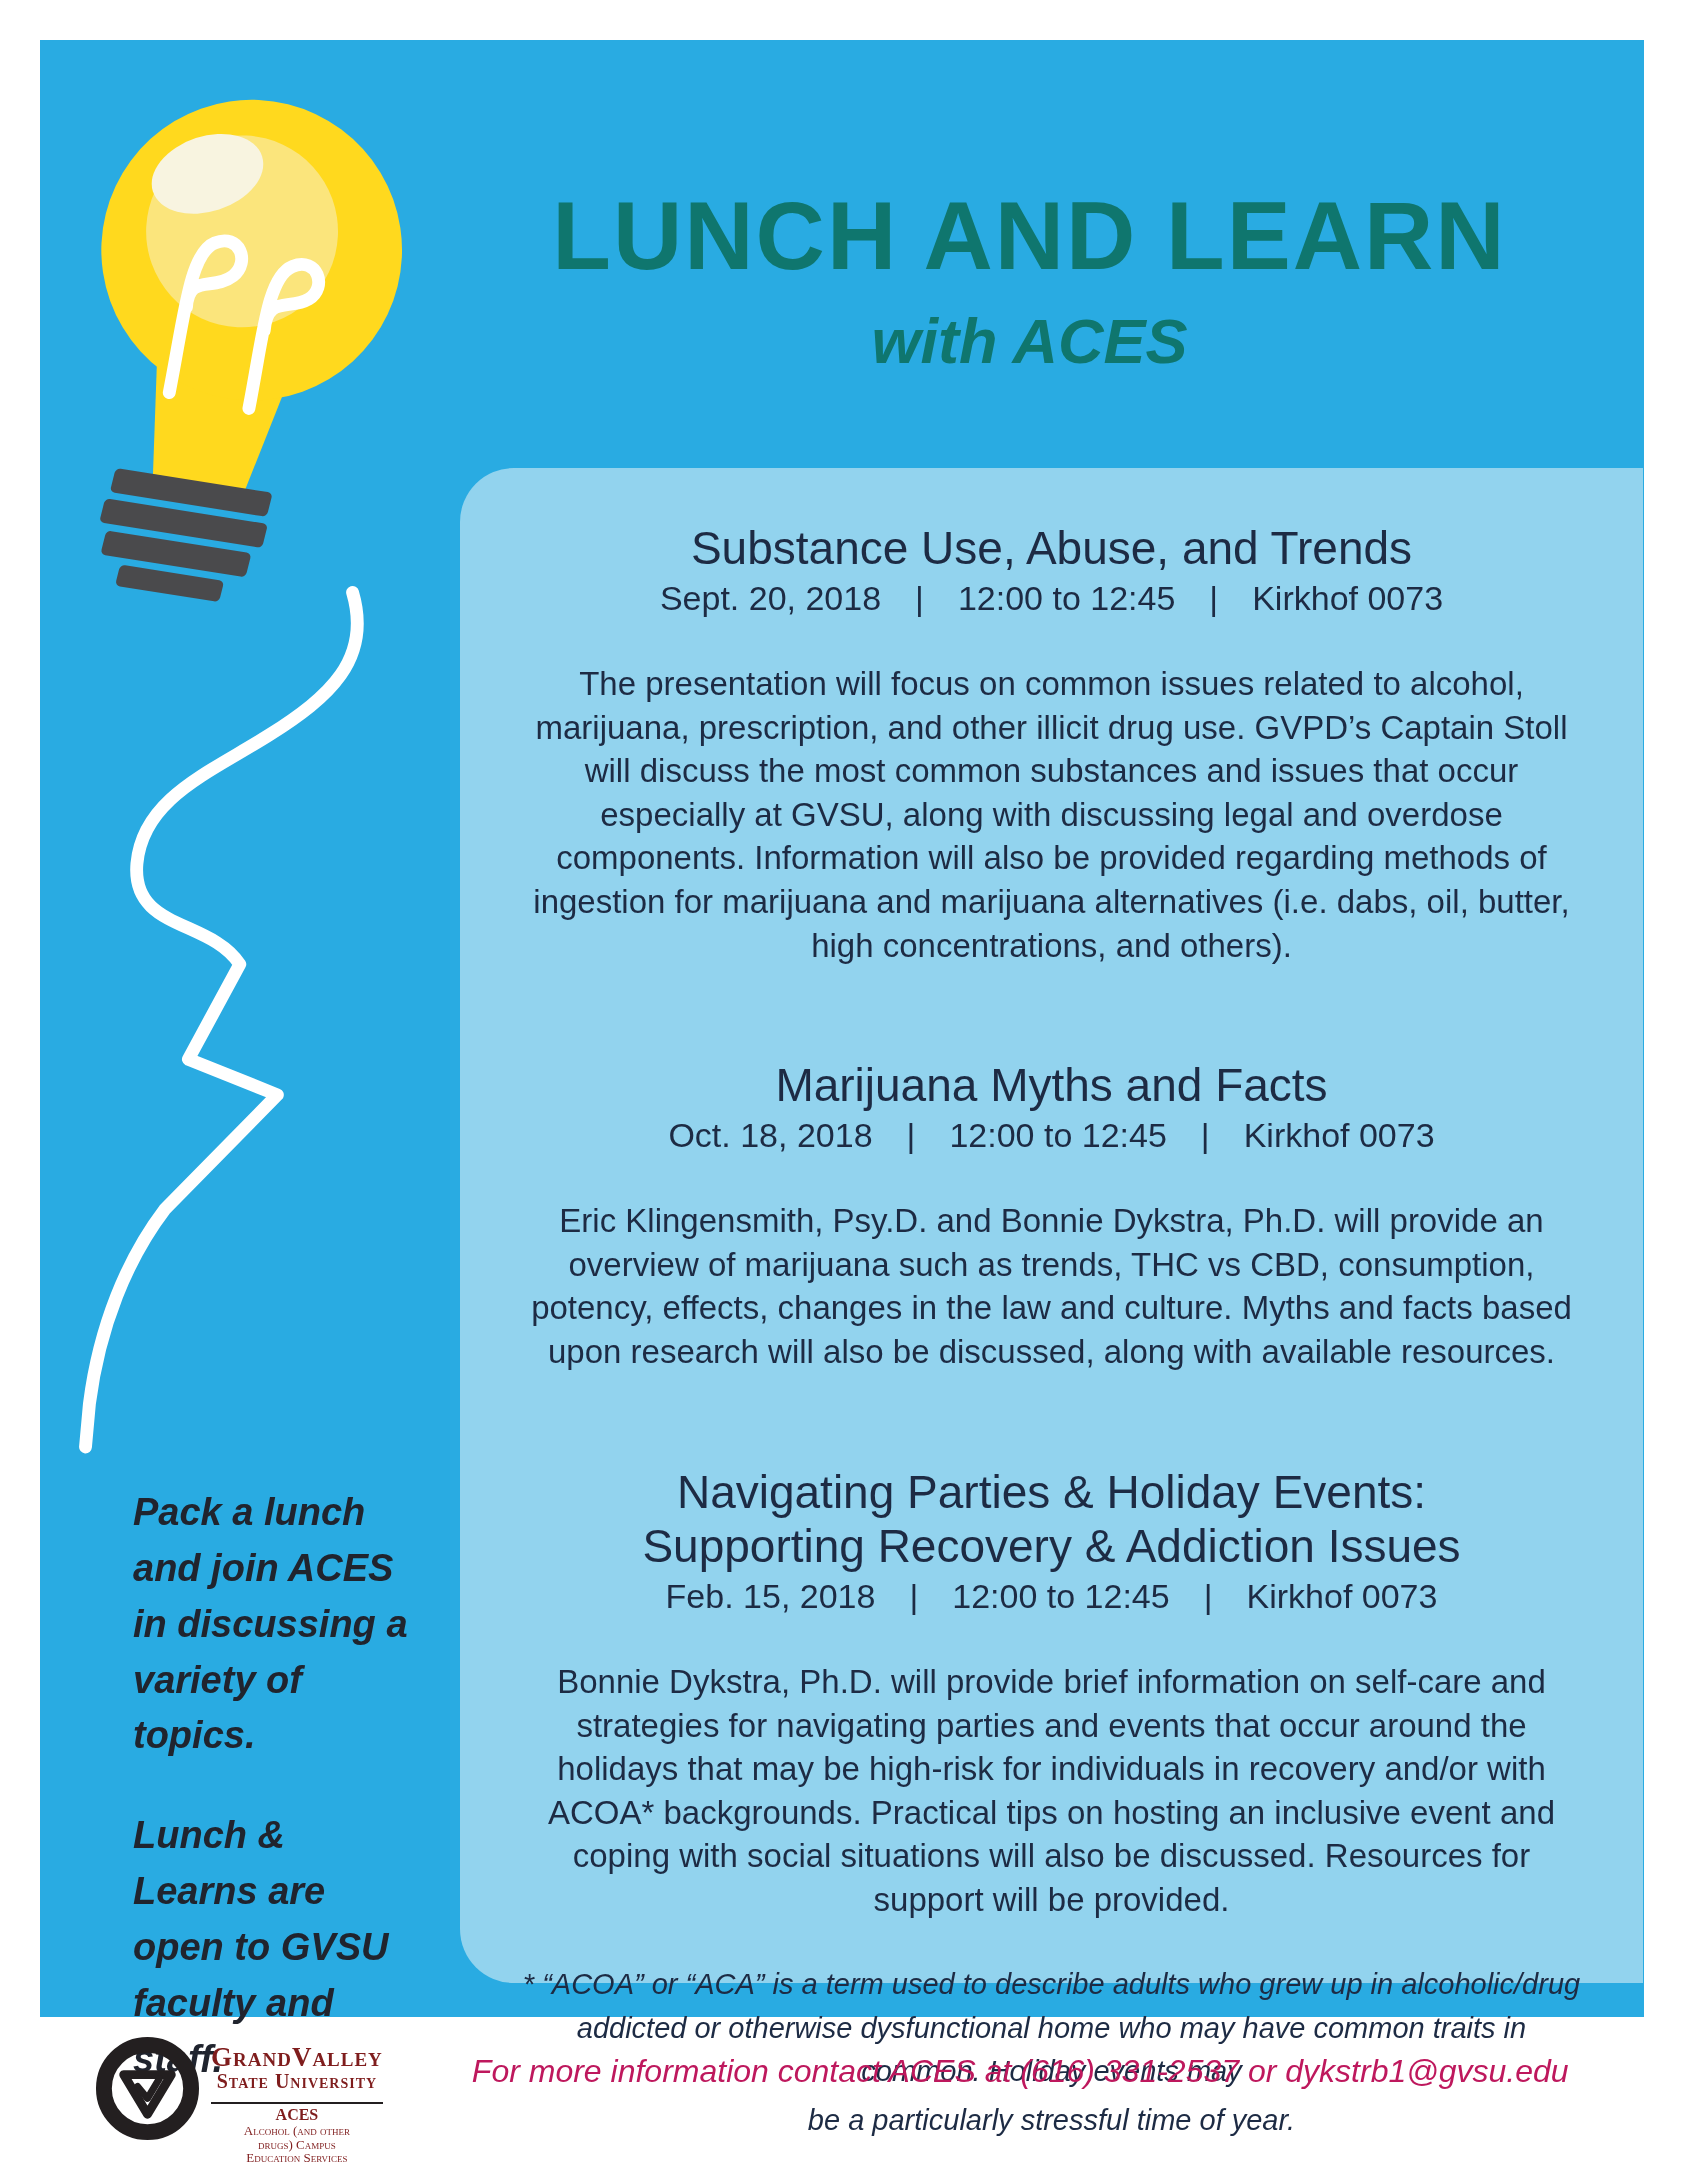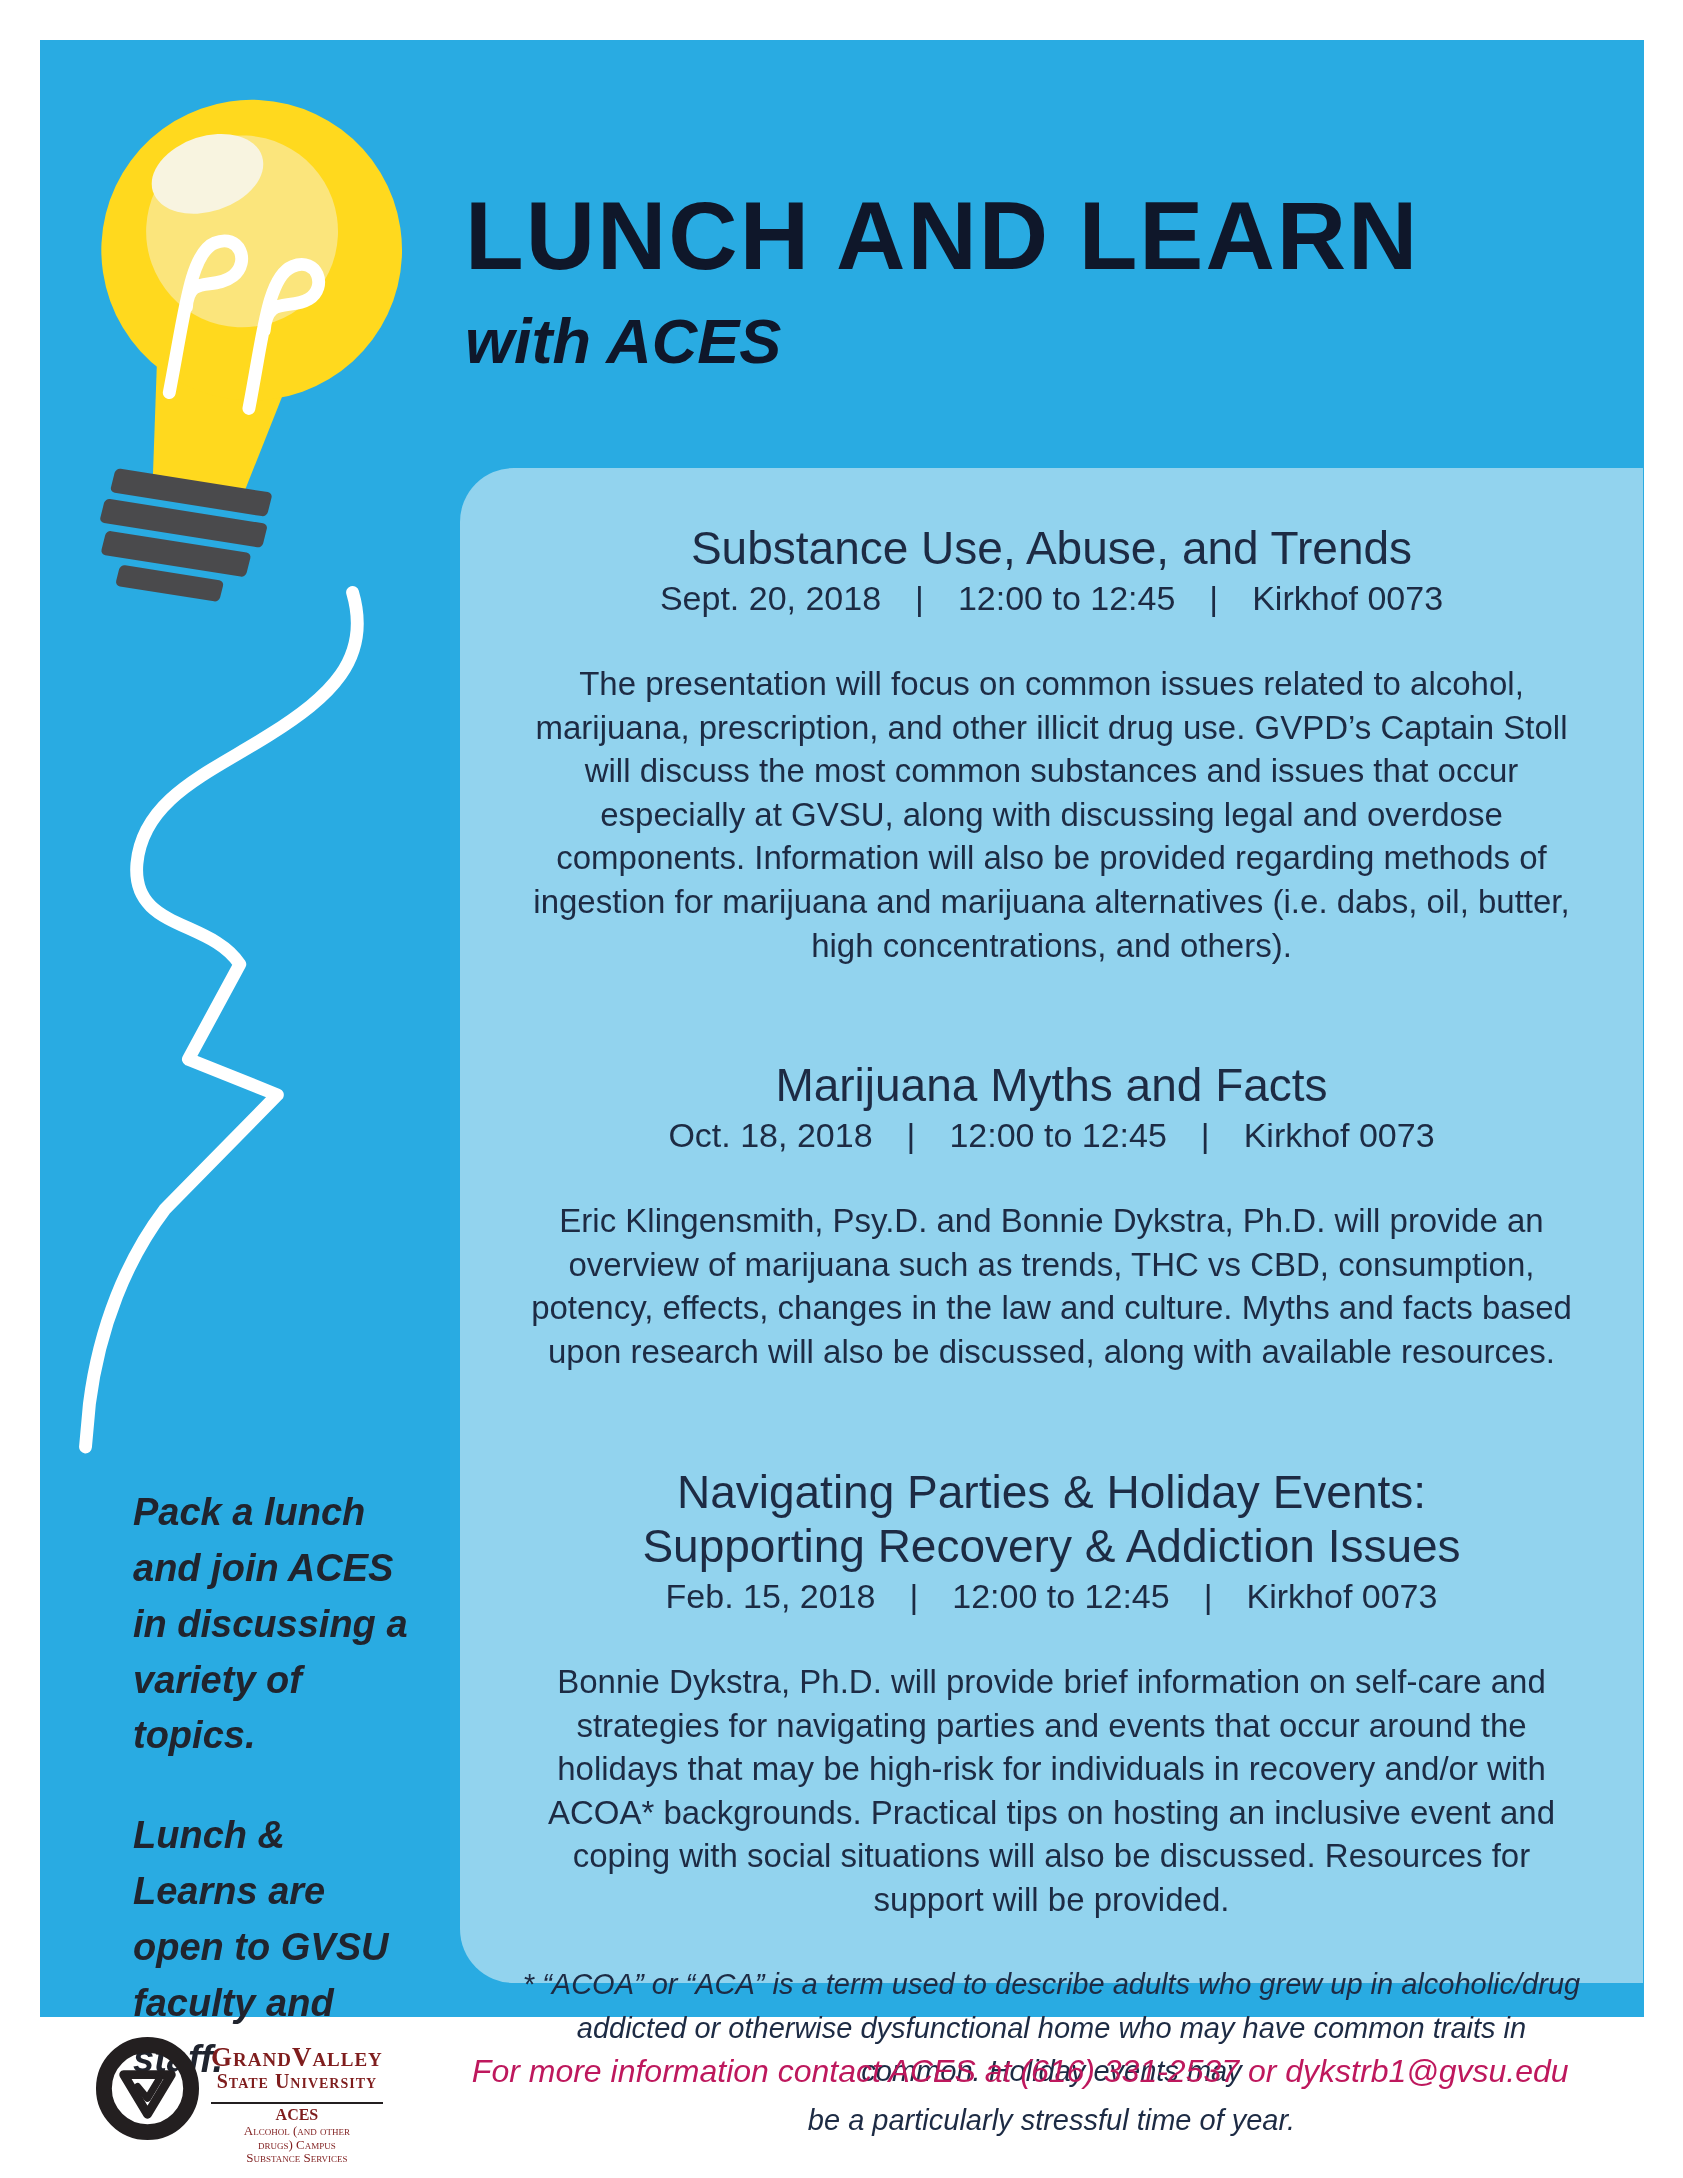--- a/index.html
+++ b/index.html
@@ -2,21 +2,21 @@
 <html><head>
 <meta charset="utf-8">
 <style>
   html,body{margin:0;padding:0;background:#ffffff;}
   .page{
     position:relative;width:1683px;height:2178px;background:#ffffff;overflow:hidden;
     font-family:"Liberation Sans", sans-serif;color:var(--ink,#1D2B44);
   }
   .blue-bg{position:absolute;left:40px;top:40px;width:1604px;height:1977px;background:var(--accent,#29ABE2);}
   .bulb-svg{position:absolute;left:40px;top:40px;width:455px;height:1445px;}
-  .title-block{position:absolute;left:465px;top:186px;width:1129px;color:#0f172a;}
+  .title-block{position:absolute;left:465px;top:186px;width:1129px;text-align:center;color:#0f766e;}
   .title{font-size:96px;font-weight:bold;letter-spacing:2px;line-height:1.05;}
   .subtitle{font-size:63px;font-weight:bold;font-style:italic;margin-top:18px;}
   .panel{
     position:absolute;left:460px;top:468px;width:1183px;height:1515px;
     background:var(--panel,#92D3EE);border-radius:54px 0 0 54px;box-sizing:border-box;
     padding:53px 40px 0 40px;
   }
   .event{text-align:center;color:var(--ink,#1D2B44);}
   .event + .event{margin-top:91px;}
   .event-title{font-size:46px;line-height:1.18;}
@@ -116,19 +116,19 @@
         <circle cx="54" cy="54" r="44" fill="none" stroke="#231F20" stroke-width="16"></circle>
         <path d="M 30 40 L 78 40 L 54 80 Z" fill="none" stroke="#231F20" stroke-width="9" stroke-linejoin="round"></path>
         <path d="M 44 52 L 54 64 L 66 44" fill="none" stroke="#231F20" stroke-width="7" stroke-linecap="round" stroke-linejoin="round"></path>
       </svg>
       <div class="logo-text">
         <div class="logo-l1">GrandValley</div>
         <div class="logo-l2">State University</div>
         <div class="logo-l3">ACES</div>
         <div class="logo-l4">Alcohol (and other</div>
         <div class="logo-l5">drugs) Campus</div>
-        <div class="logo-l6">Substance Services</div>
+        <div class="logo-l6">Education Services</div>
       </div>
     </div>
     <div class="contact">For more information contact ACES at (616) 331-2537 or dykstrb1@gvsu.edu</div>
   </div>
 </div>
 
 
 </body></html>

